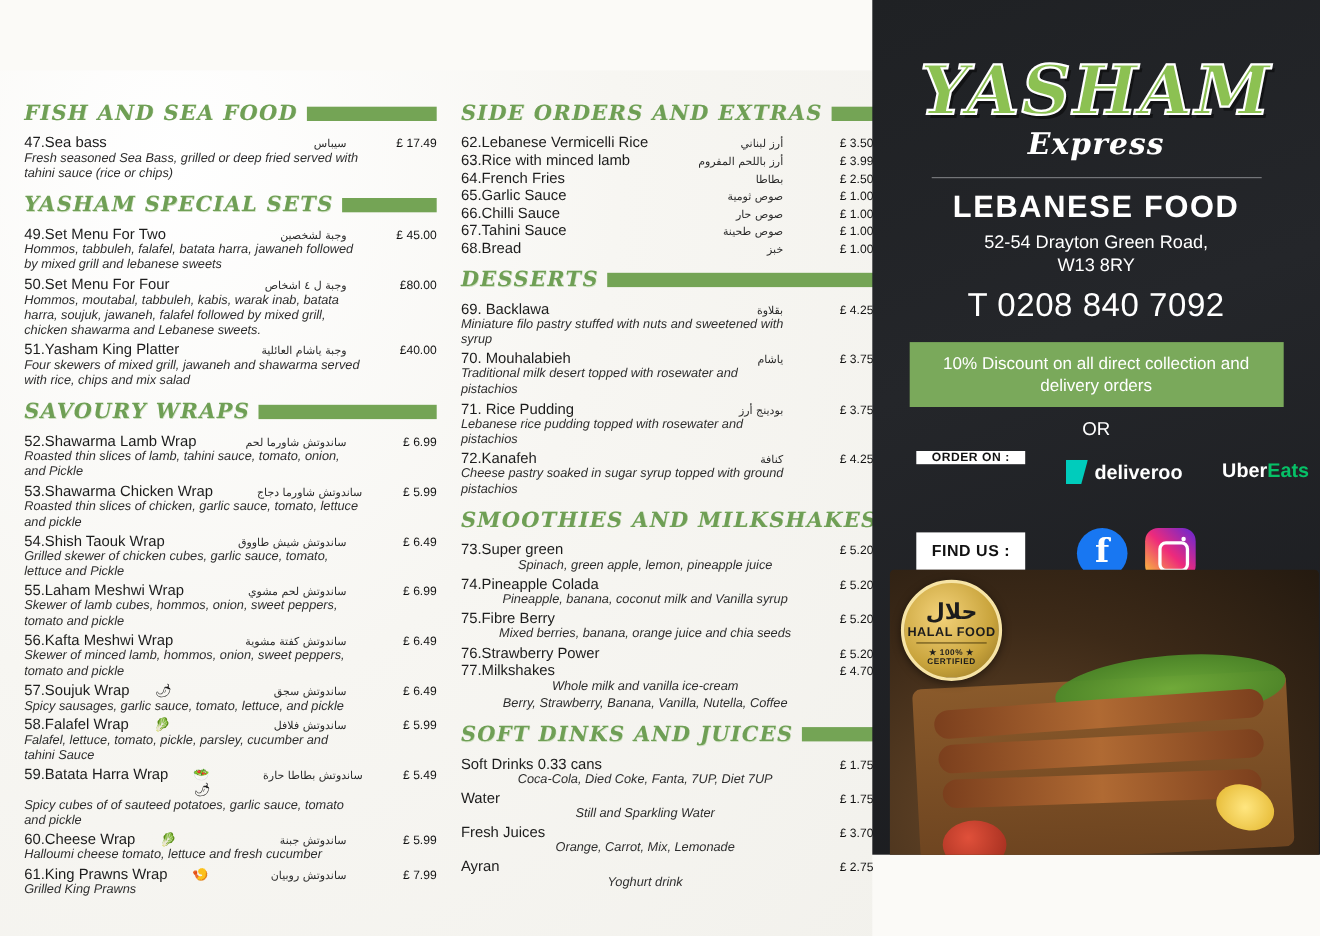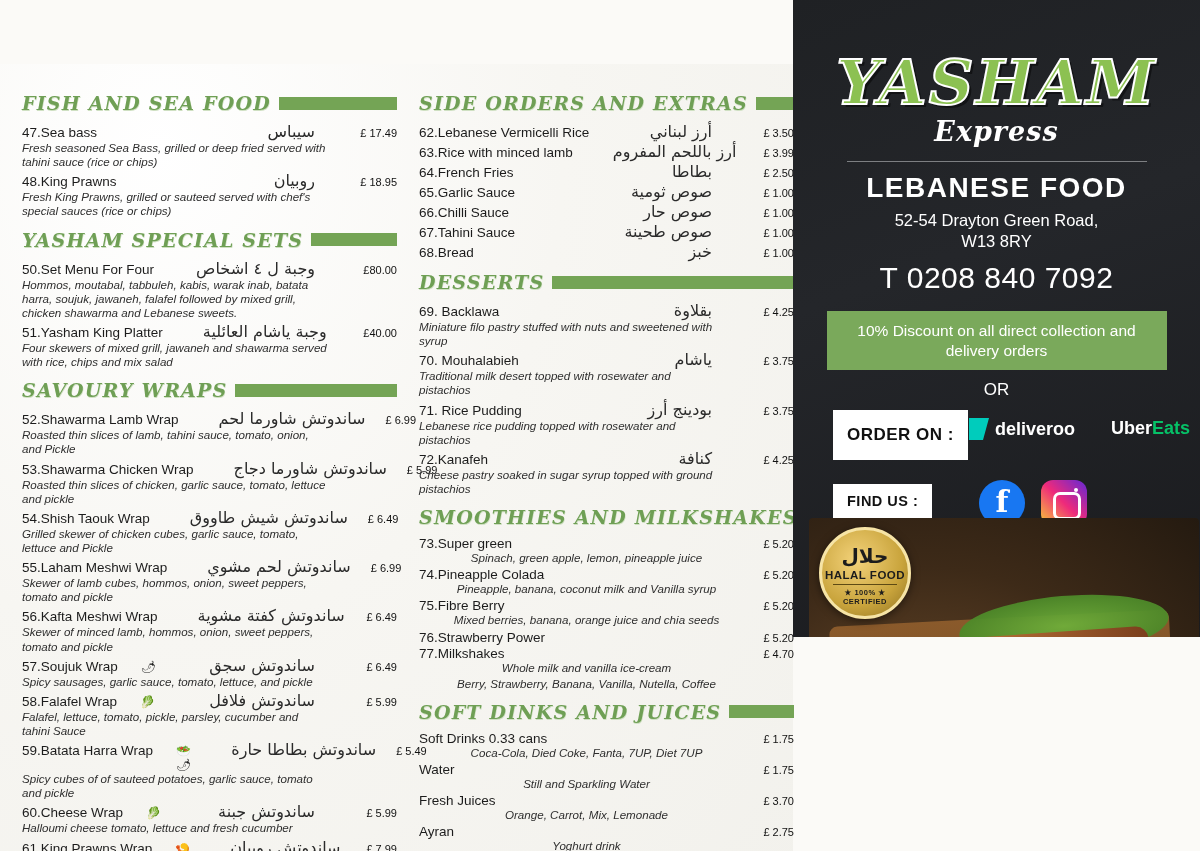--- a/index.html
+++ b/index.html
@@ -40,35 +40,35 @@
 
   .item { margin-bottom:1px; }
   .item-row {
     display:flex; align-items:baseline; gap:20px;
     font-size:13.5px; color:#1c1c1c;
   }
   .i-name { white-space:nowrap; }
   .i-em { display:inline-block; margin-left:3px; font-size:12px; }
   .i-dots { flex:1; }
   .i-ar {
-    font-size:16px; color:#2a2a2a; direction:rtl; white-space:nowrap;
+    font-size:10px; color:#2a2a2a; direction:rtl; white-space:nowrap;
     font-family:"DejaVu Sans", sans-serif;
   }
   .i-price {
     width:62px; text-align:right; white-space:nowrap; font-size:11px; color:#111;
   }
   .i-desc {
     font-style:italic; font-size:11.6px; color:#2e2e2e; line-height:1.22;
     margin:0 0 2px 0; padding-right:70px;
   }
   .tight .i-desc { padding-right:40px;text-align:center; }
 
   
   .promo {
-    position:absolute; left:793px; top:0; width:407px; height:637px;
+    position:absolute; left:793px; top:0; width:407px; height:777px;
     background:linear-gradient(160deg,#1f2124 0%, #24262a 40%, #1a1b1e 100%);
     overflow:hidden;
   }
   .logo-wrap { text-align:center; padding-top:52px; }
   .logo-yasham {
     font-family:"DejaVu Serif", serif;
     font-weight:bold; font-style:italic;
     font-size:62px; line-height:1;
     color:#8cc152;
     -webkit-text-stroke:2px #ffffff;
@@ -93,21 +93,21 @@
     text-align:center; color:#fff; font-size:30px; margin-top:10px; letter-spacing:0.5px;
   }
   .disc {
     margin:16px auto 0; width:340px; background:#7aa95b; color:#fff;
     text-align:center; font-size:15.5px; padding:10px 8px; line-height:1.25;
   }
   .or { text-align:center; color:#fff; font-size:17px; margin-top:10px; }
   .order-row { margin-top:10px; position:relative; height:40px; }
   .order-badge {
     position:absolute; left:40px; top:0; background:#fff; color:#111;
-    font-weight:bold; font-size:17px; padding:15px 14px; letter-spacing:0.5px;
+    font-weight:bold; font-size:11px; padding:0 14px; letter-spacing:0.5px;
   }
   .deliveroo {
     position:absolute; left:176px; top:8px; color:#fff; font-size:18px; font-weight:bold;
     display:flex; align-items:center; gap:6px;
   }
   .dlv-mark { width:20px; height:22px; background:#00ccbc; clip-path:polygon(0 0,100% 0,70% 100%,0 100%); }
   .ubereats {
     position:absolute; left:318px; top:8px; font-size:18px; font-weight:bold; color:#fff;
   }
   .ubereats .ue-green { color:#06c167; }
@@ -192,34 +192,34 @@
             </div>
             <div class="item">
               <div class="item-row">
                 <span class="i-name">47.Sea bass</span>
                 <span class="i-dots"></span>
                 <span class="i-ar">سيباس</span>
                 <span class="i-price">£ 17.49</span>
               </div>
               <div class="i-desc">Fresh seasoned Sea Bass, grilled or deep fried served with tahini sauce (rice or chips)</div>
             </div>
-            <div class="item">
-              <div class="item-row">
-                <span class="i-name">48.King Prawns</span>
-                <span class="i-dots"></span>
-                <span class="i-ar">روبيان</span>
-                <span class="i-price">£ 18.95</span>
-              </div>
-              <div class="i-desc">Fresh King Prawns, grilled or sauteed served with chef's special sauces (rice or chips)</div>
-            </div>
           </div>
           <div>
             <div class="sec-head">
               <div class="sec-title">YASHAM SPECIAL SETS</div>
               <div class="sec-bar"></div>
+            </div>
+            <div class="item">
+              <div class="item-row">
+                <span class="i-name">49.Set Menu For Two</span>
+                <span class="i-dots"></span>
+                <span class="i-ar">وجبة لشخصين</span>
+                <span class="i-price">£ 45.00</span>
+              </div>
+              <div class="i-desc">Hommos, tabbuleh, falafel, batata harra, jawaneh followed by mixed grill and lebanese sweets</div>
             </div>
             <div class="item">
               <div class="item-row">
                 <span class="i-name">50.Set Menu For Four</span>
                 <span class="i-dots"></span>
                 <span class="i-ar">وجبة ل ٤ اشخاص</span>
                 <span class="i-price">£80.00</span>
               </div>
               <div class="i-desc">Hommos, moutabal, tabbuleh, kabis, warak inab, batata harra, soujuk, jawaneh, falafel followed by mixed grill, chicken shawarma and Lebanese sweets.</div>
             </div>

